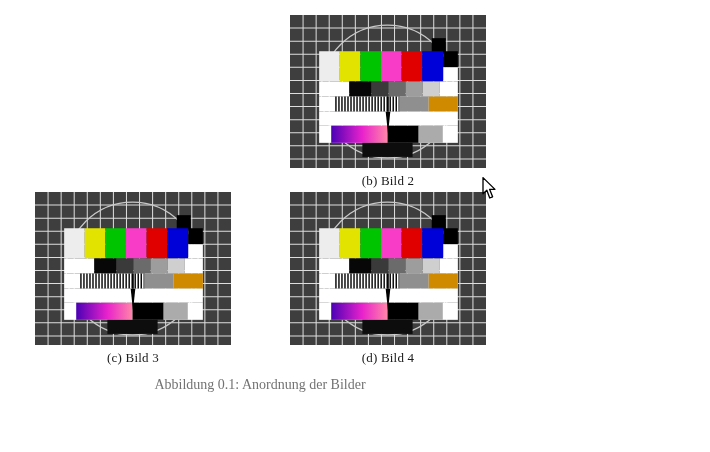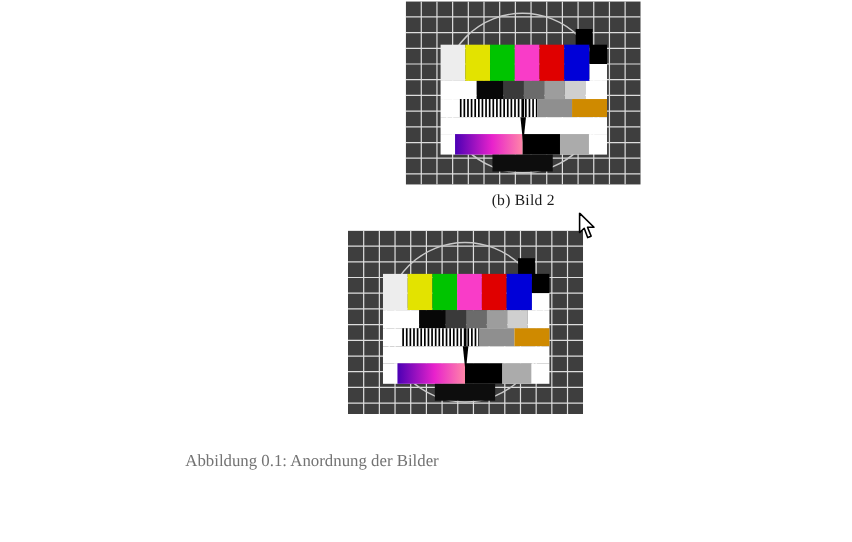--- a/index.html
+++ b/index.html
@@ -93,32 +93,39 @@
         <g>
           <line x1="97.5" y1="81" x2="97.5" y2="96" stroke="#000000" stroke-width="1.6"></line>
           <polygon points="95.2,96 99.8,96 97.5,118" fill="#000000"></polygon>
         </g>
         <rect x="72" y="127" width="50" height="14" fill="#0d0d0d"></rect>
       </symbol>
     </defs>
   </svg>
 
 
-  <figure class="subfig" style="left:290px; top:1px;margin-left:48px;">
+  <figure class="subfig" style="left:290px; top:15px;">
     <svg class="card" viewBox="0 0 195 152" preserveAspectRatio="none">
         <use href="#testcard"></use>
       </svg>
     <figcaption>(b) Bild 2</figcaption>
   </figure>
 
+  <figure class="subfig" style="left:35px; top:192px;">
+    <svg class="card" viewBox="0 0 195 152" preserveAspectRatio="none">
+        <use href="#testcard"></use>
+      </svg>
+    <figcaption>(c) Bild 3</figcaption>
+  </figure>
 
   <figure class="subfig" style="left:290px; top:192px;">
     <svg class="card" viewBox="0 0 195 152" preserveAspectRatio="none">
         <use href="#testcard"></use>
       </svg>
+    <figcaption>(d) Bild 4</figcaption>
   </figure>
 
   <div class="figcaption-main">Abbildung 0.1: Anordnung der Bilder</div>
 
   <svg class="cursor" viewBox="0 0 12 20">
     <path d="M1 0.5 L1 14 L4.2 11 L6.6 17.5 L9 16.5 L6.5 10.3 L11 10.3 Z" fill="#ffffff" stroke="#000000" stroke-width="1.1" stroke-linejoin="round"></path>
   </svg>
 
 </div>
 

